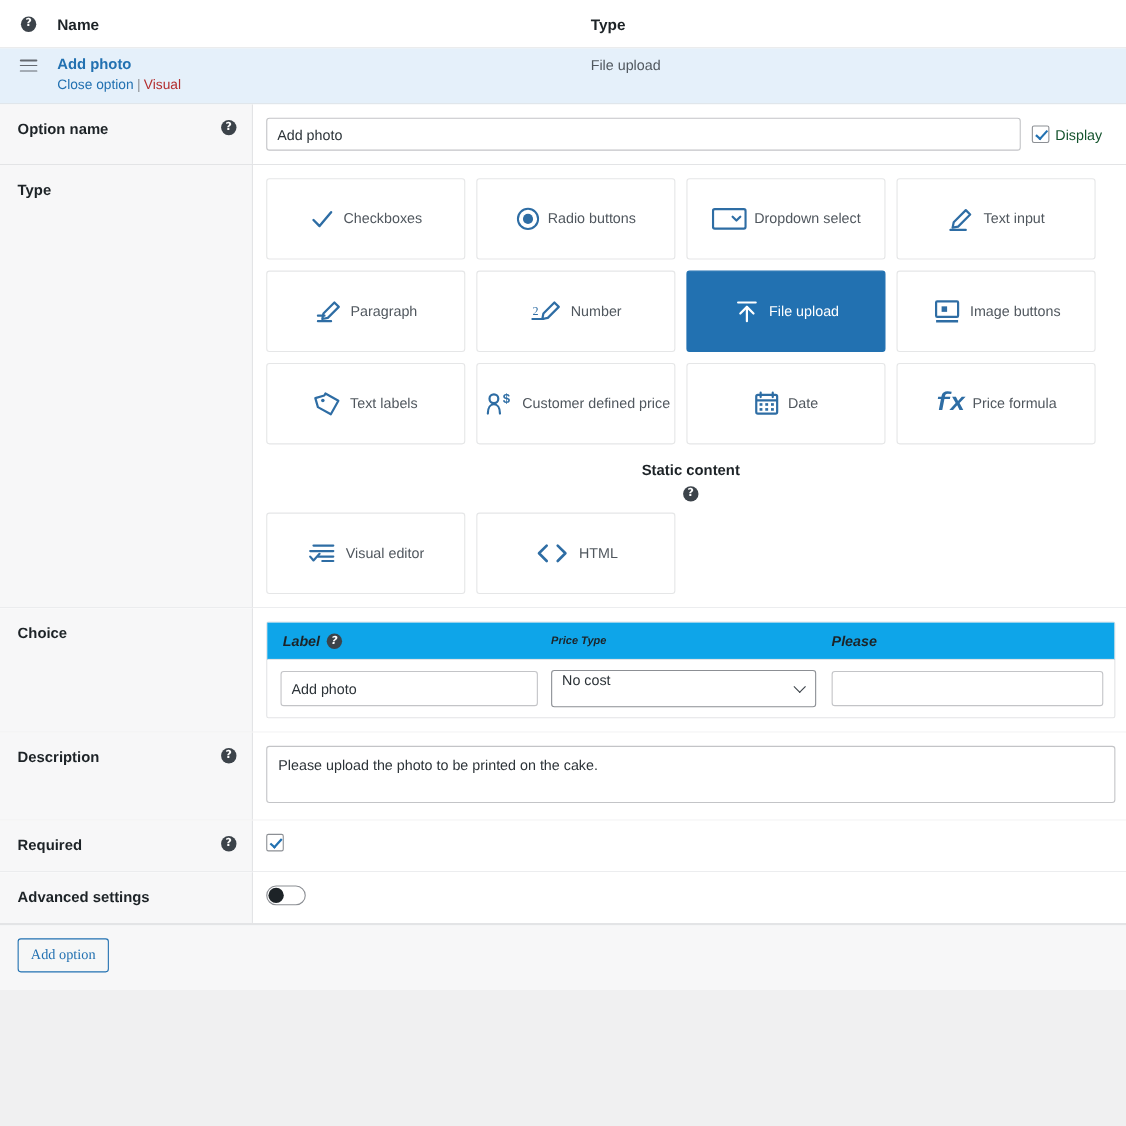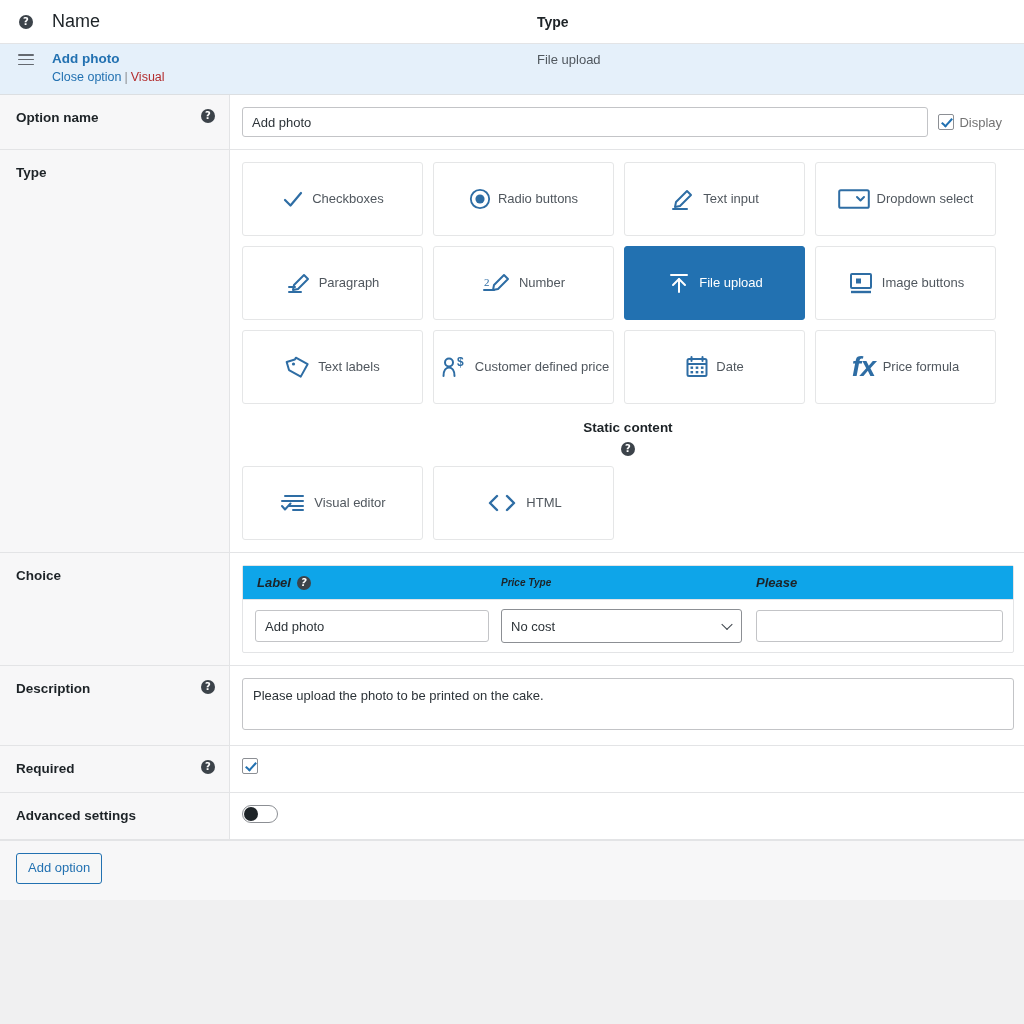--- a/index.html
+++ b/index.html
@@ -25,22 +25,22 @@
     height: 44px;
     background: #fff;
     border-bottom: 1px solid #e3e4e6;
   }
   .hdr-icon-cell {
     width: 52px;
     display: flex; align-items: center; justify-content: center;
   }
   .hdr-name {
     width: 485px;
-    font-weight: normal;
-    font-size: 18px;
+    font-weight: bold;
+    font-size: 14px;
     color: #1d2327;
   }
   .hdr-type {
     font-weight: bold;
     font-size: 14px;
     color: #1d2327;
   }
 
   
   .opt-row {
@@ -144,21 +144,21 @@
   }
   .cbx.checked::after {
     content: "";
     position: absolute;
     left: 4.5px; top: 1px;
     width: 4px; height: 9px;
     border: solid #2271b1;
     border-width: 0 2px 2px 0;
     transform: rotate(42deg);
   }
-  .disp-label { font-size: 13px; color: #737373; }
+  .disp-label { font-size: 13px; color: #14532d; }
 
   
   .type-grid { display: flex; flex-wrap: wrap; gap: 10px; width: 772px; }
   .tcard {
     width: 181px;
     height: 74px;
     border: 1px solid #e5e6e7;
     border-radius: 3px;
     background: #fff;
     display: flex;
@@ -216,21 +216,21 @@
     background: #fff;
     outline: none;
   }
   .ch-select {
     position: relative;
     width: 100%;
     height: 32px;
     border: 1px solid #8c8f94;
     border-radius: 3px;
     background: #fff;
-    display: flex; align-items: center;
+    display: flex; align-items: flex-end;
     padding: 16px 9px;
     font-size: 13px;
     color: #2c3338;
     cursor: pointer;
   }
   .ch-select .caret {
     position: absolute;
     right: 10px; top: 50%;
     width: 8px; height: 8px;
     border-right: 1.6px solid #3c434a;
@@ -280,25 +280,25 @@
     height: 60px;
   }
   .btn-secondary {
     display: inline-block;
     border: 1px solid #2271b1;
     color: #2271b1;
     background: #f6f7f7;
     border-radius: 3px;
     padding: 6px 11px 7px 11px;
     font-size: 13px;
-    font-family: Liberation Sans, sans-serif;
+    font-family: Liberation Serif, serif;
     cursor: pointer;
     line-height: 16px;
   }
-  .fx { font-family: Liberation Sans, sans-serif; font-style: italic; font-weight: bold; font-size: 28px; color:#2e6da4; letter-spacing:-0.5px;}
+  .fx { font-family: Liberation Mono, monospace; font-style: italic; font-weight: bold; font-size: 23px; color:#2e6da4; letter-spacing:-0.5px;}
 </style>
 </head>
 <body>
 
 <div class="panel">
 
   <div class="hdr-row">
     <div class="hdr-icon-cell">
       <span class="help">?</span>
     </div>
@@ -358,36 +358,36 @@
             <svg width="22" height="22" viewBox="0 0 24 24">
                 <circle cx="12" cy="12" r="10" fill="none" stroke="currentColor" stroke-width="2"></circle>
                 <circle cx="12" cy="12" r="5" fill="currentColor"></circle>
               </svg>
           </span>
           <span class="tlabel">Radio buttons</span>
         </div>
 
         <div class="tcard">
           <span class="ticon">
+            <svg width="32" height="22" viewBox="0 0 32 22">
+                <rect x="1.2" y="2.2" width="29.6" height="17.6" rx="1.6" fill="none" stroke="currentColor" stroke-width="2"></rect>
+                <polyline points="19,9 22.5,12.5 26,9" fill="none" stroke="currentColor" stroke-width="2" stroke-linecap="round" stroke-linejoin="round"></polyline>
+              </svg>
+          </span>
+          <span class="tlabel">Dropdown select</span>
+        </div>
+
+        <div class="tcard">
+          <span class="ticon">
             <svg width="26" height="24" viewBox="0 0 26 24" fill="none" stroke="currentColor" stroke-width="2" stroke-linecap="round" stroke-linejoin="round">
                 <path d="M6 15 L17 4 L21 8 L10 19 L5 20 Z"></path>
                 <line x1="3" y1="22" x2="17" y2="22"></line>
               </svg>
           </span>
           <span class="tlabel">Text input</span>
-        </div>
-
-        <div class="tcard">
-          <span class="ticon">
-            <svg width="32" height="22" viewBox="0 0 32 22">
-                <rect x="1.2" y="2.2" width="29.6" height="17.6" rx="1.6" fill="none" stroke="currentColor" stroke-width="2"></rect>
-                <polyline points="19,9 22.5,12.5 26,9" fill="none" stroke="currentColor" stroke-width="2" stroke-linecap="round" stroke-linejoin="round"></polyline>
-              </svg>
-          </span>
-          <span class="tlabel">Dropdown select</span>
         </div>
 
         <div class="tcard">
           <span class="ticon">
             <svg width="26" height="24" viewBox="0 0 26 24" fill="none" stroke="currentColor" stroke-width="2" stroke-linecap="round" stroke-linejoin="round">
                 <path d="M8 14 L18 4 L22 8 L12 18 L7 19 Z"></path>
                 <line x1="3" y1="16" x2="9" y2="16"></line>
                 <line x1="3" y1="21" x2="15" y2="21"></line>
               </svg>
           </span>

